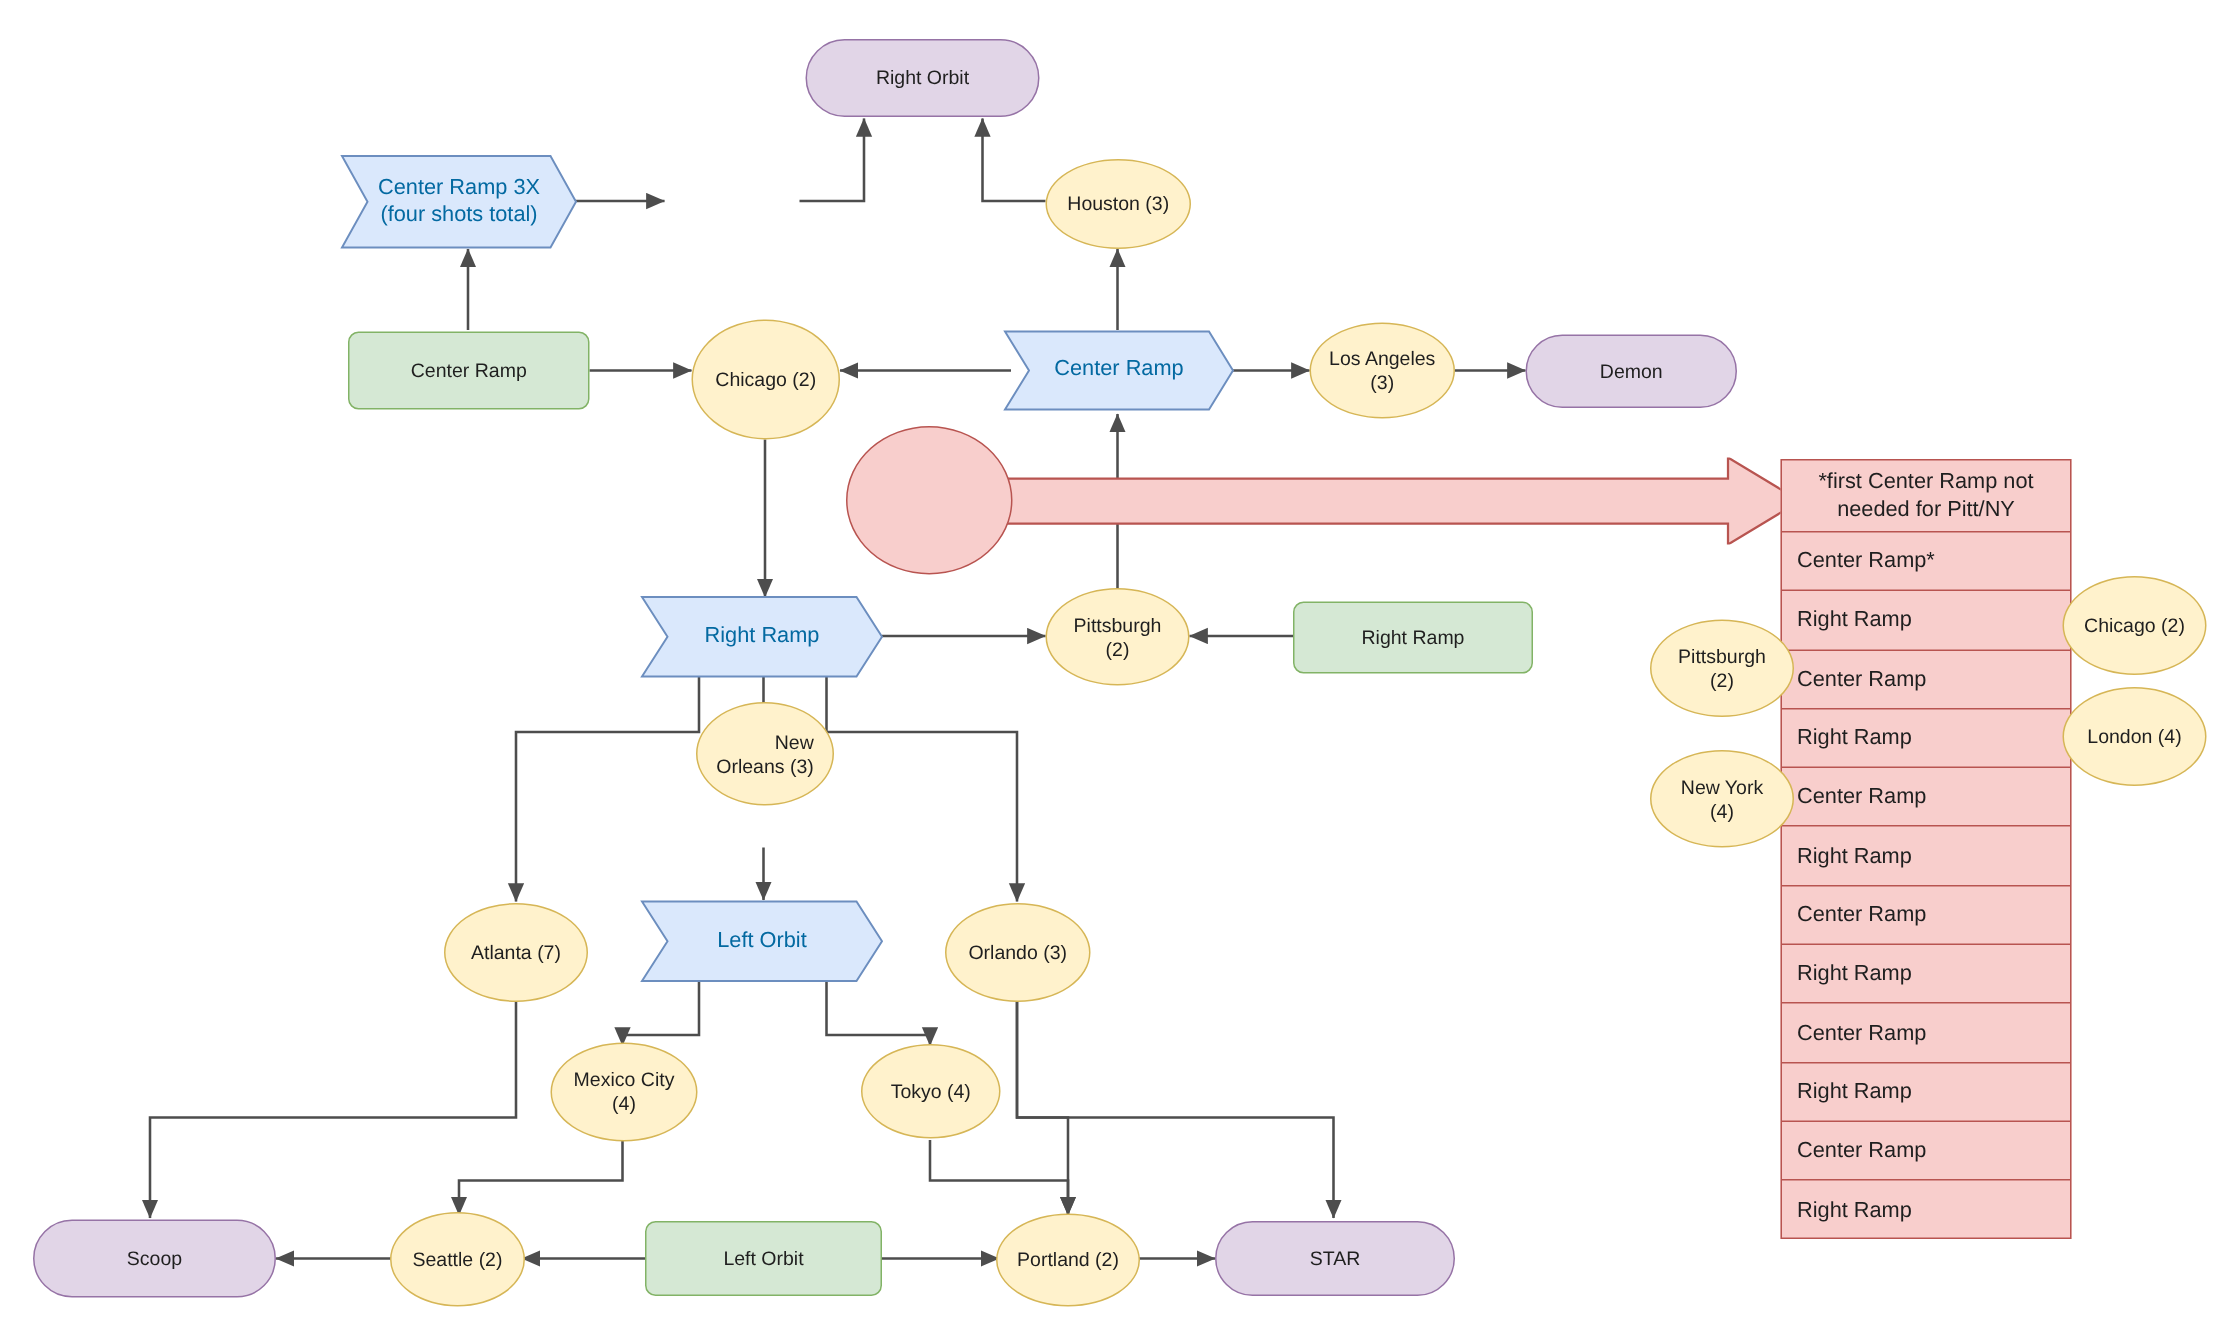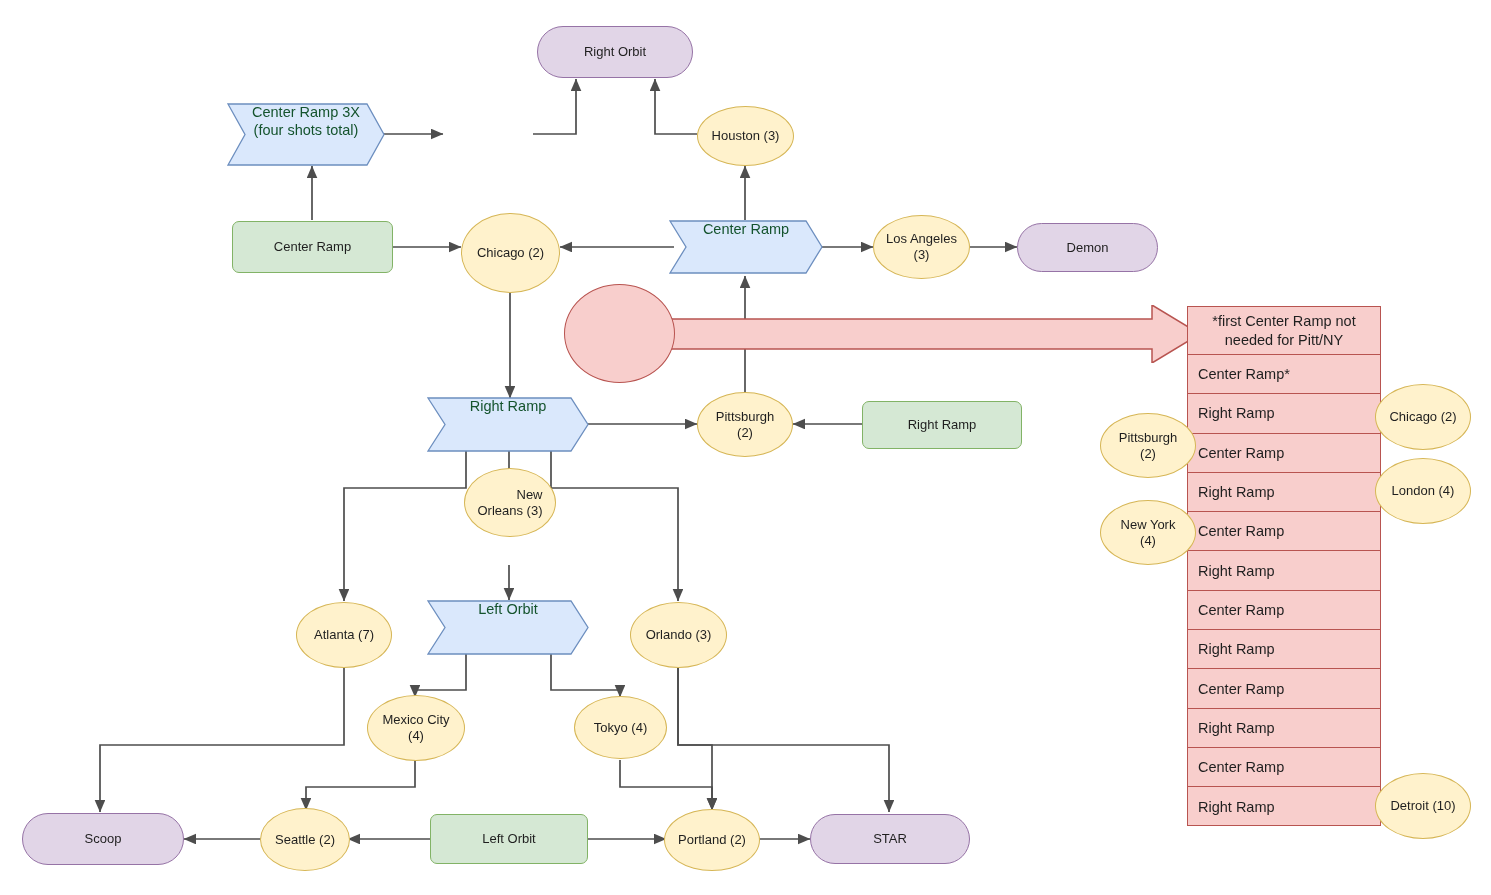--- a/index.html
+++ b/index.html
@@ -19,22 +19,22 @@
   .terminal{background:#e1d5e7;border:1.3px solid #9673a6;border-radius:26px;}
   
   .rect{background:#d5e8d4;border:1.3px solid #82b366;border-radius:7px;}
   
   .redcircle{background:#f8cecc;border:1.5px solid #b85450;border-radius:50%;}
 
   
   .hexwrap{position:absolute;z-index:3;}
   .hexwrap svg{position:absolute;left:0;top:0;overflow:visible;}
   .hexlabel{position:absolute;left:0;top:0;width:100%;height:100%;display:flex;
-            justify-content:center;text-align:center;
-            font-size:14.5px;line-height:1.22;color:#14532d;}
+            align-items:center;justify-content:center;text-align:center;
+            font-size:14.5px;line-height:1.22;color:#0369a1;}
 
   
   .bigarrow{position:absolute;z-index:2;}
 
   
   .ramptable{position:absolute;z-index:3;border:1.4px solid #b85450;
              background:#f8cecc;box-sizing:border-box;}
   .ramptable .trow{box-sizing:border-box;border-bottom:1.1px solid #b85450;
                    display:flex;align-items:center;padding-left:10px;
                    font-size:14.5px;color:#1f1f1f;}
@@ -236,15 +236,14 @@
   </div>
   <div class="node ellipse" style="left:1100px;top:500px;width:96px;height:65px;">
     <span>
       <span>New York</span><br>
       <span>(4)</span>
     </span>
   </div>
 
   <div class="node ellipse" style="left:1375px;top:384px;width:96px;height:66px;">Chicago (2)</div>
   <div class="node ellipse" style="left:1375px;top:458px;width:96px;height:66px;">London (4)</div>
-  <div class="node ellipse" style="left:1375px;top:773px;width:96px;height:66px;">Detroit (10)</div>
 
 </div>
 
 </body></html>

